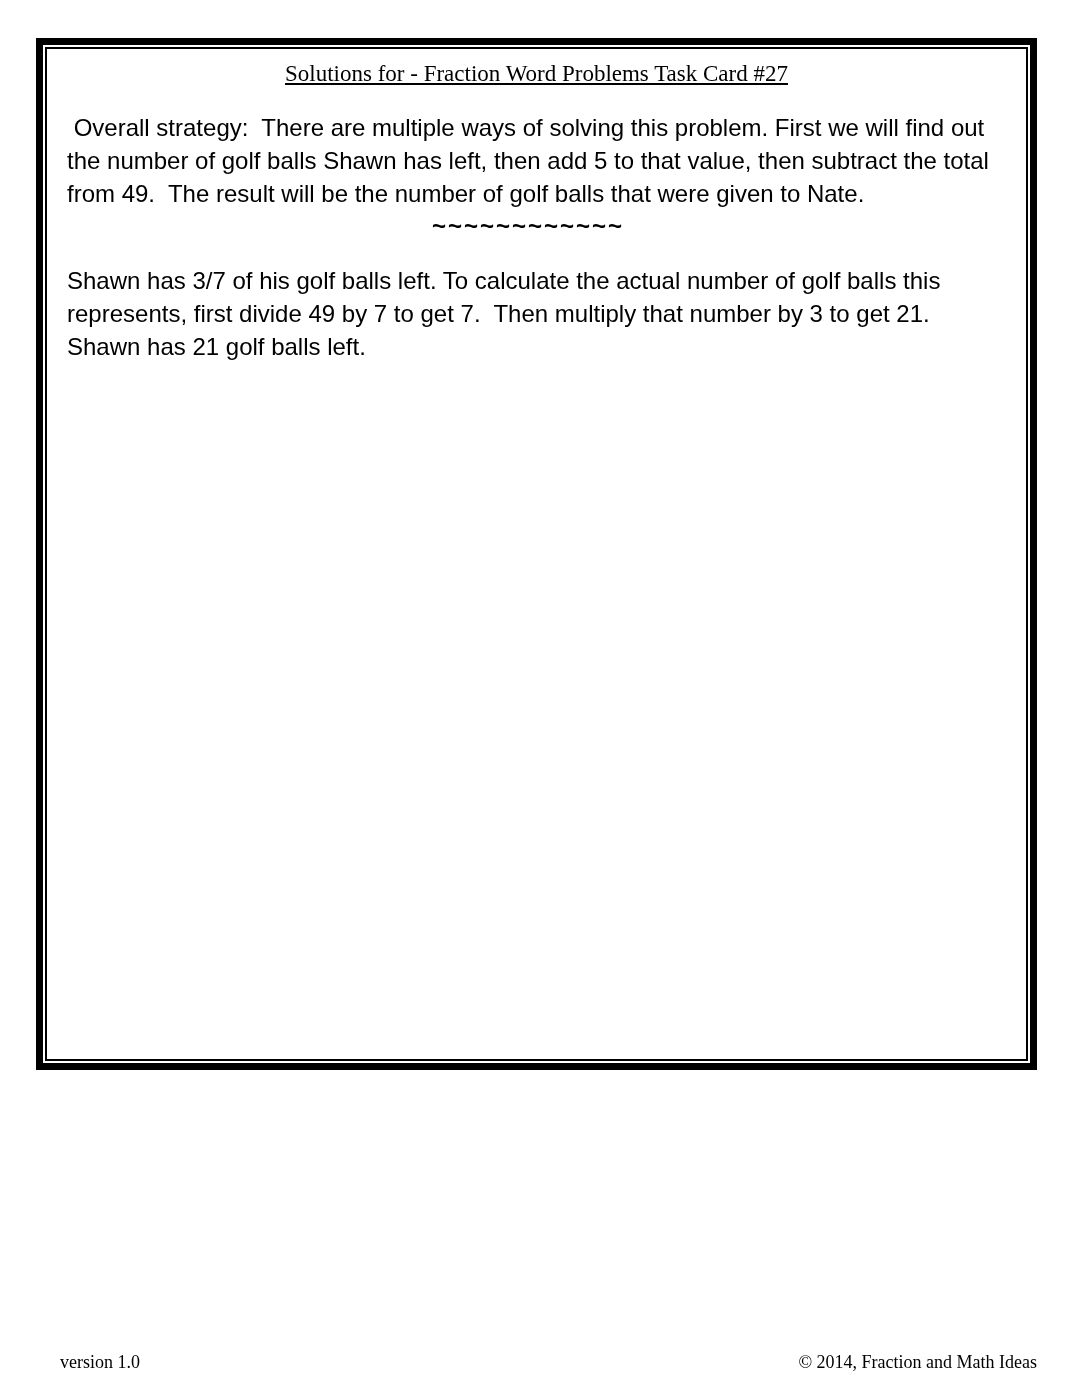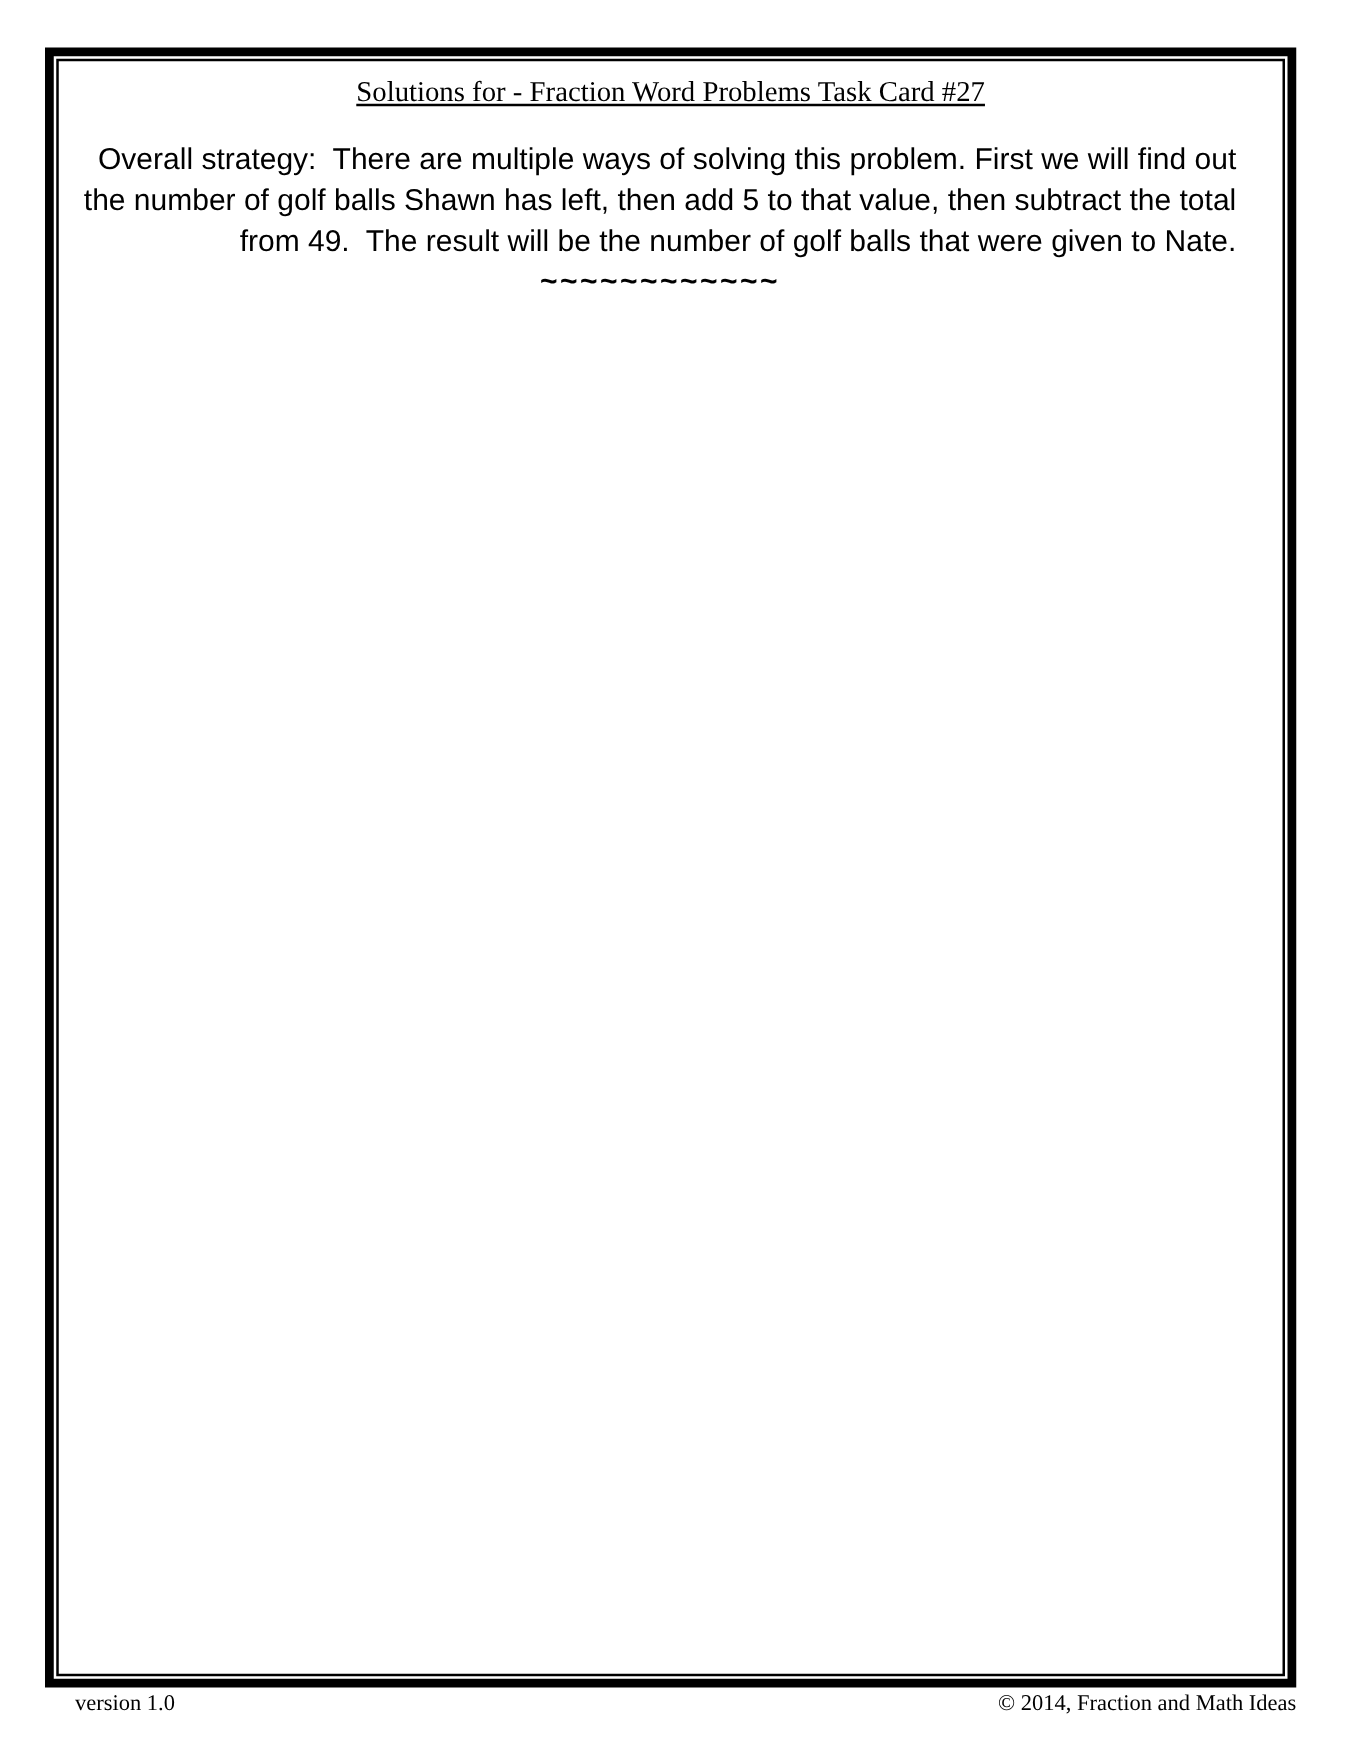--- a/index.html
+++ b/index.html
@@ -12,21 +12,21 @@
     height: 1398px;
     position: relative;
     color: #000000;
     font-family: "Liberation Sans", sans-serif;
   }
   .card {
     position: absolute;
     left: 36px;
     top: 38px;
     width: 1001px;
-    height: 1312px;
+    height: 1032px;
     border: 7px solid #000000;
     background: #ffffff;
     box-sizing: border-box;
   }
   .card-inner {
     position: absolute;
     left: 2px;
     top: 2px;
     right: 2px;
     bottom: 2px;
@@ -52,21 +52,20 @@
     margin-top: 22px;
     max-width: 925px;
     white-space: pre-wrap;
   }
   .para {
     font-size: 24px;
     line-height: 33px;
     margin-top: 24px;
     max-width: 922px;
     white-space: pre-wrap;
-    text-align: right;
   }
   .divider {
     font-size: 24px;
     font-weight: bold;
     text-align: center;
     margin-top: 2px;
     letter-spacing: 2px;
     max-width: 922px;
   }
   .footer {
@@ -92,20 +91,21 @@
 
     <div class="title">
       <span>Solutions for - Fraction Word Problems Task Card #27</span>
     </div>
 
 
     <div class="para"> Overall strategy:  There are multiple ways of solving this problem. First we will find out the number of golf balls Shawn has left, then add 5 to that value, then subtract the total from 49.  The result will be the number of golf balls that were given to Nate.</div>
 
     <div class="divider">~~~~~~~~~~~~</div>
 
+    <div class="para">Shawn has 3/7 of his golf balls left. To calculate the actual number of golf balls this represents, first divide 49 by 7 to get 7.  Then multiply that number by 3 to get 21.  Shawn has 21 golf balls left.</div>
 
 
 
   </div>
 </div>
 
 <div class="footer">
   <span class="left">version 1.0</span>
   <span class="right">© 2014, Fraction and Math Ideas</span>
 </div>

